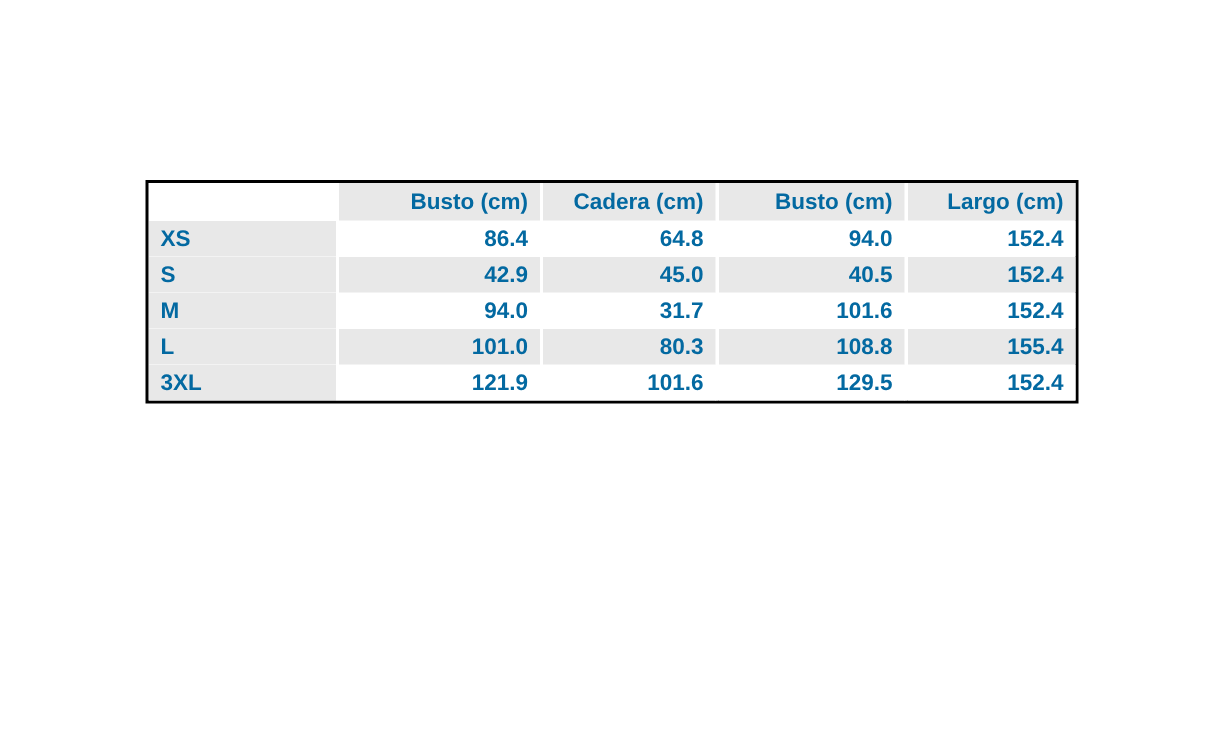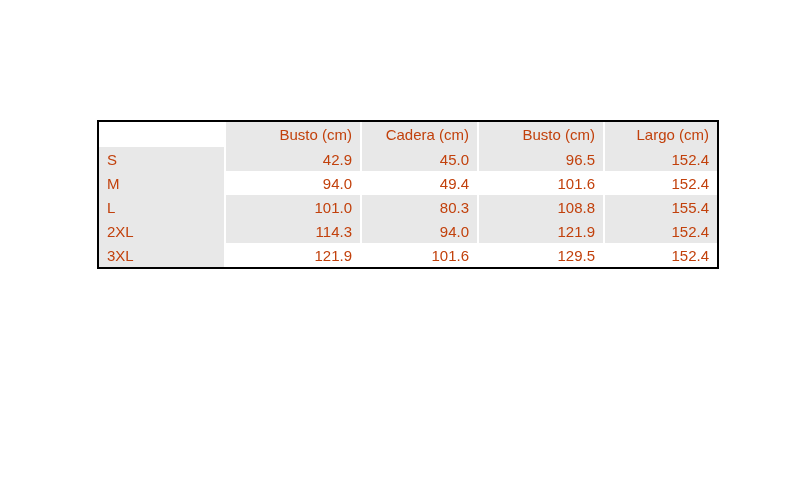--- a/index.html
+++ b/index.html
@@ -24,22 +24,22 @@
   table.size-chart {
     border-collapse: collapse;
     table-layout: fixed;
     width: 618px;
   }
   table.size-chart th,
   table.size-chart td {
     height: 24px;
     padding: 0 8px;
     font-size: 15px;
-    font-weight: normal;
-    color: #c2410c;
+    font-weight: bold;
+    color: #0369a1;
     white-space: nowrap;
     overflow: hidden;
     vertical-align: middle;
     box-sizing: border-box;
   }
   table.size-chart tr.header-row th {
     height: 25px;
   }
   
   table.size-chart tr > * + * {
@@ -72,53 +72,53 @@
     </colgroup>
     <tbody>
       <tr class="header-row">
         <th class="size-cell white"></th>
         <th class="col-header gray">Busto (cm)</th>
         <th class="col-header gray">Cadera (cm)</th>
         <th class="col-header gray">Busto (cm)</th>
         <th class="col-header gray">Largo (cm)</th>
       </tr>
 
+      <tr class="table-row">
+        <td class="size-cell gray">XS</td>
+        <td class="num white">86.4</td>
+        <td class="num white">64.8</td>
+        <td class="num white">94.0</td>
+        <td class="num white">152.4</td>
+      </tr>
 
       <tr class="table-row">
         <td class="size-cell gray">S</td>
         <td class="num gray">42.9</td>
         <td class="num gray">45.0</td>
-        <td class="num gray">96.5</td>
+        <td class="num gray">40.5</td>
         <td class="num gray">152.4</td>
       </tr>
 
       <tr class="table-row">
         <td class="size-cell gray">M</td>
         <td class="num white">94.0</td>
-        <td class="num white">49.4</td>
+        <td class="num white">31.7</td>
         <td class="num white">101.6</td>
         <td class="num white">152.4</td>
       </tr>
 
       <tr class="table-row">
         <td class="size-cell gray">L</td>
         <td class="num gray">101.0</td>
         <td class="num gray">80.3</td>
         <td class="num gray">108.8</td>
         <td class="num gray">155.4</td>
       </tr>
 
 
-      <tr class="table-row">
-        <td class="size-cell gray">2XL</td>
-        <td class="num gray">114.3</td>
-        <td class="num gray">94.0</td>
-        <td class="num gray">121.9</td>
-        <td class="num gray">152.4</td>
-      </tr>
 
       <tr class="table-row">
         <td class="size-cell gray">3XL</td>
         <td class="num white">121.9</td>
         <td class="num white">101.6</td>
         <td class="num white">129.5</td>
         <td class="num white">152.4</td>
       </tr>
     </tbody>
   </table>

